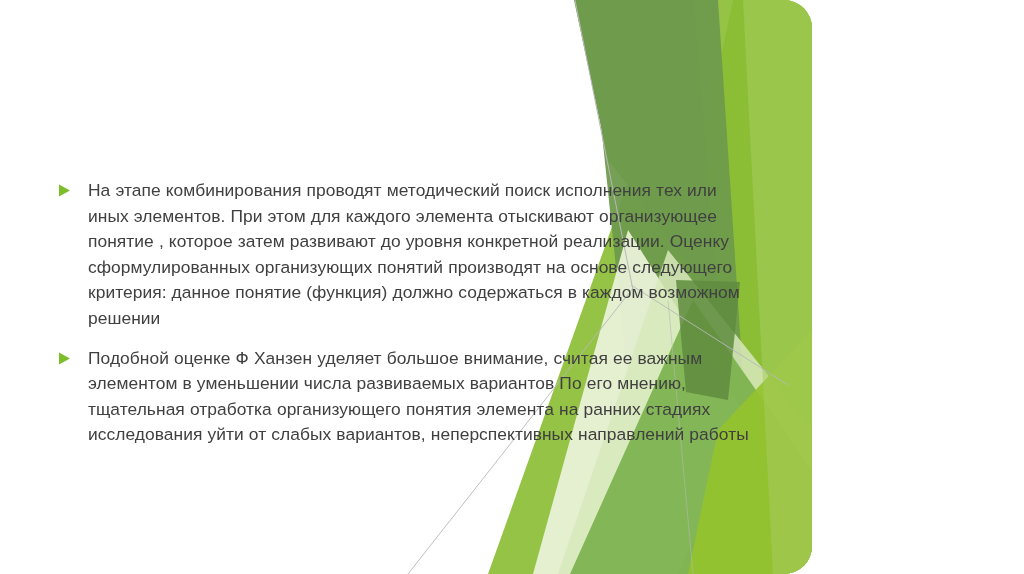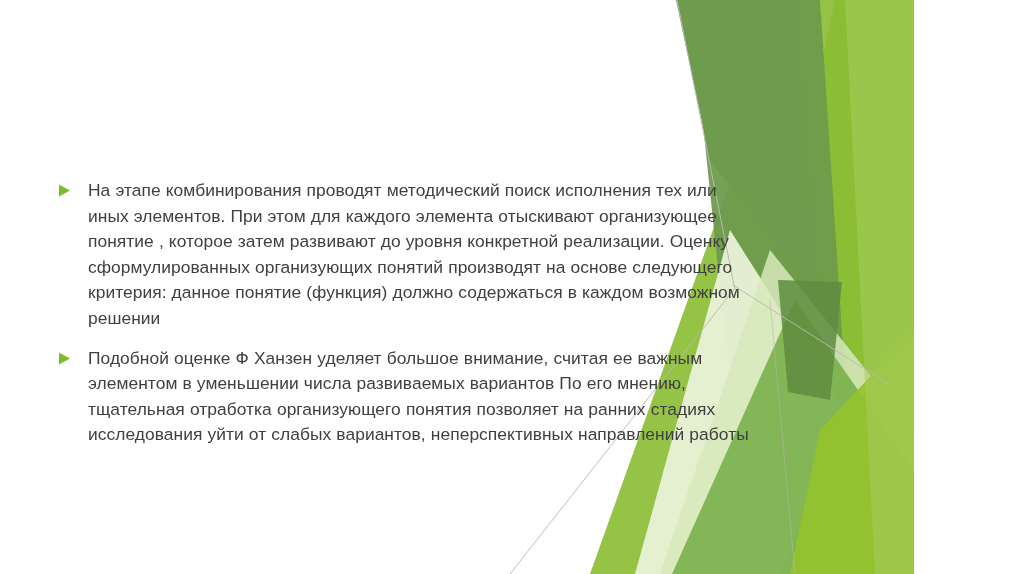--- a/index.html
+++ b/index.html
@@ -2,25 +2,26 @@
 <html><head>
 <meta charset="utf-8">
 <style>
   html, body {
     margin: 0;
     padding: 0;
     background: #ffffff;
   }
   #slide {
     position: relative;
-    width: 914px;
+    width: 812px;
     height: 574px;
     background: #ffffff;
     overflow: hidden;
     font-family: "Liberation Sans", sans-serif;
+    border-radius: 28px;
   }
 
   
   #decor {
     position: absolute;
     top: 0;
     right: 0;
     width: 1024px;
     height: 574px;
     pointer-events: none;
@@ -98,17 +99,17 @@
       </span>
       <span class="bullet-text">На этапе комбинирования проводят методический поиск исполнения тех или иных элементов. При этом для каждого элемента  отыскивают организующее понятие , которое затем развивают до уровня конкретной реализации. Оценку сформулированных организующих понятий производят на основе следующего критерия: данное понятие (функция) должно содержаться в каждом возможном решении</span>
     </div>
 
     <div class="bullet-row">
       <span class="bullet-marker">
         <svg width="13" height="13" viewBox="0 0 13 13" xmlns="http://www.w3.org/2000/svg">
           <polygon points="1,0.5 12,6.5 1,12.5" fill="#7CBD2B"></polygon>
         </svg>
       </span>
-      <span class="bullet-text">Подобной оценке Ф Ханзен  уделяет большое внимание, считая ее важным элементом в уменьшении числа развиваемых вариантов По его мнению, тщательная отработка организующего понятия позволяет на ранних стадиях исследования уйти от слабых вариантов, неперспективных направлений работы</span>
+      <span class="bullet-text">Подобной оценке Ф Ханзен  уделяет большое внимание, считая ее важным элементом в уменьшении числа развиваемых вариантов По его мнению, тщательная отработка организующего понятия элемента на ранних стадиях исследования уйти от слабых вариантов, неперспективных направлений работы</span>
     </div>
 
   </div>
 </div>
 
 </body></html>

